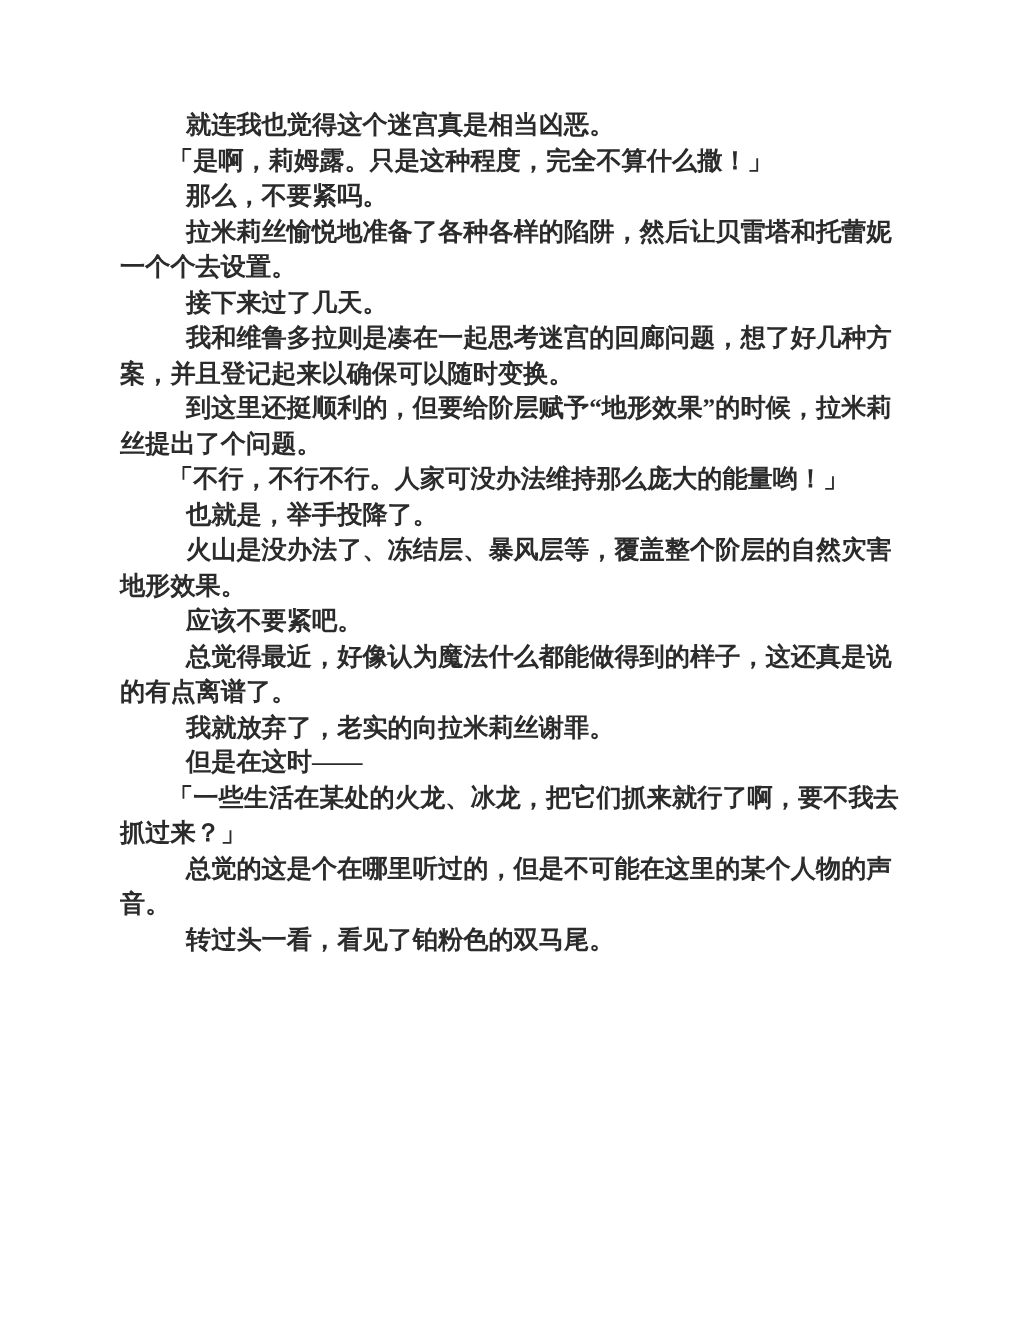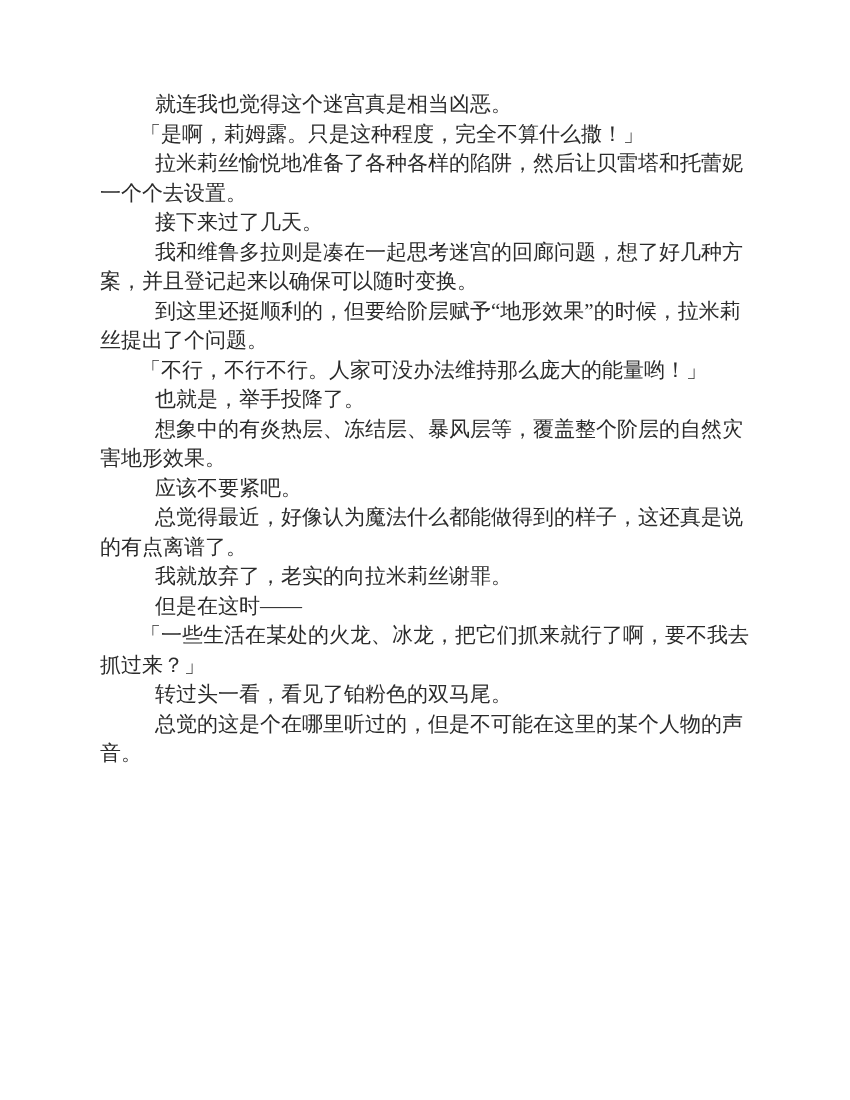--- a/index.html
+++ b/index.html
@@ -13,20 +13,21 @@
     overflow: hidden;
     font-family: "Liberation Serif", "DejaVu Serif", serif;
   }
   .page {
     box-sizing: border-box;
     width: 850px;
     height: 1100px;
     padding: 90px 100px 0 100px;
     background: #ffffff;
     overflow: hidden;
+    font-weight: bold;
   }
   .text-content {
     width: 650px;
   }
   .text-content p {
     margin: 0;
     padding: 0;
     font-size: 21px;
     line-height: 29.5px;
     color: #2b2b2b;
@@ -42,28 +43,29 @@
   }
 </style>
 </head>
 <body>
 
 <main class="page">
   <section class="text-content">
 
   <p class="narrative">就连我也觉得这个迷宫真是相当凶恶。</p>
       <p class="quote">「是啊，莉姆露。只是这种程度，完全不算什么撒！」</p>
+      <p class="narrative">那么，不要紧吗。</p>
       <p class="narrative">拉米莉丝愉悦地准备了各种各样的陷阱，然后让贝雷塔和托蕾妮一个个去设置。</p>
       <p class="narrative">接下来过了几天。</p>
       <p class="narrative">我和维鲁多拉则是凑在一起思考迷宫的回廊问题，想了好几种方案，并且登记起来以确保可以随时变换。</p>
       <p class="narrative">到这里还挺顺利的，但要给阶层赋予“地形效果”的时候，拉米莉丝提出了个问题。</p>
       <p class="quote">「不行，不行不行。人家可没办法维持那么庞大的能量哟！」</p>
       <p class="narrative">也就是，举手投降了。</p>
-      <p class="narrative">想象中的有炎热层、冻结层、暴风层等，覆盖整个阶层的自然灾害地形效果。</p>
+      <p class="narrative">火山是没办法了、冻结层、暴风层等，覆盖整个阶层的自然灾害地形效果。</p>
       <p class="narrative">应该不要紧吧。</p>
       <p class="narrative">总觉得最近，好像认为魔法什么都能做得到的样子，这还真是说的有点离谱了。</p>
       <p class="narrative">我就放弃了，老实的向拉米莉丝谢罪。</p>
       <p class="narrative">但是在这时——</p>
       <p class="quote">「一些生活在某处的火龙、冰龙，把它们抓来就行了啊，要不我去抓过来？」</p>
+      <p class="narrative">总觉的这是个在哪里听过的，但是不可能在这里的某个人物的声音。</p>
       <p class="narrative">转过头一看，看见了铂粉色的双马尾。</p>
-      <p class="narrative">总觉的这是个在哪里听过的，但是不可能在这里的某个人物的声音。</p>
     </section>
 </main>
 
 </body></html>

